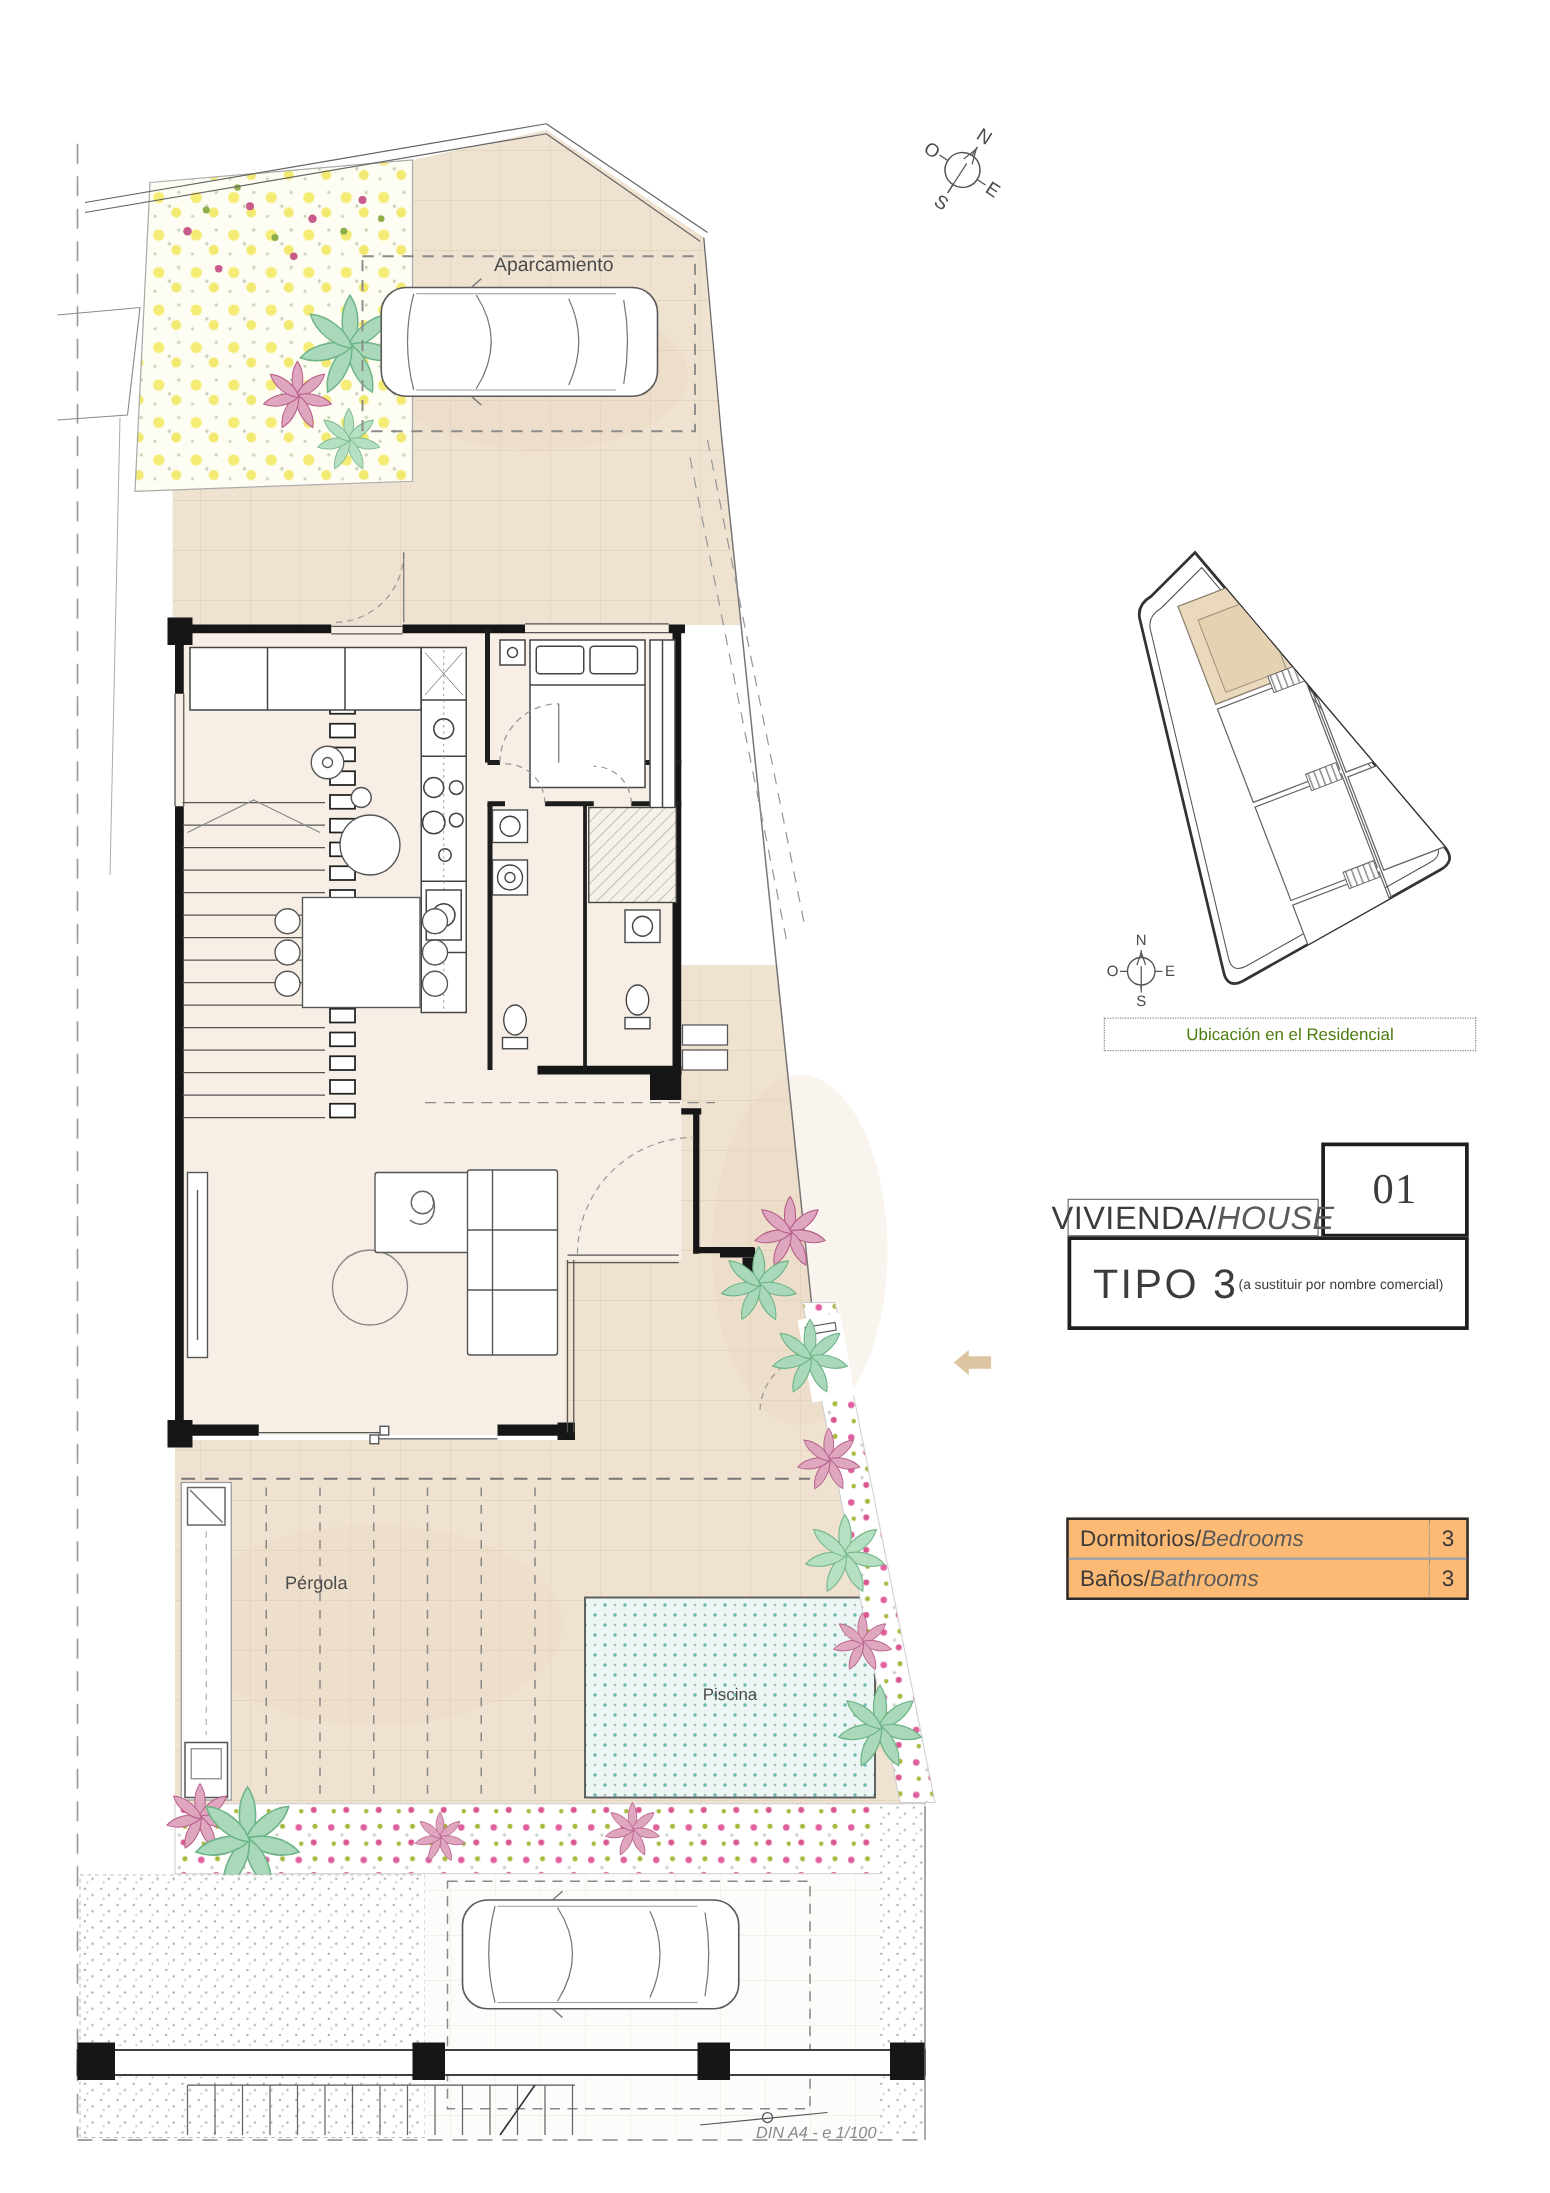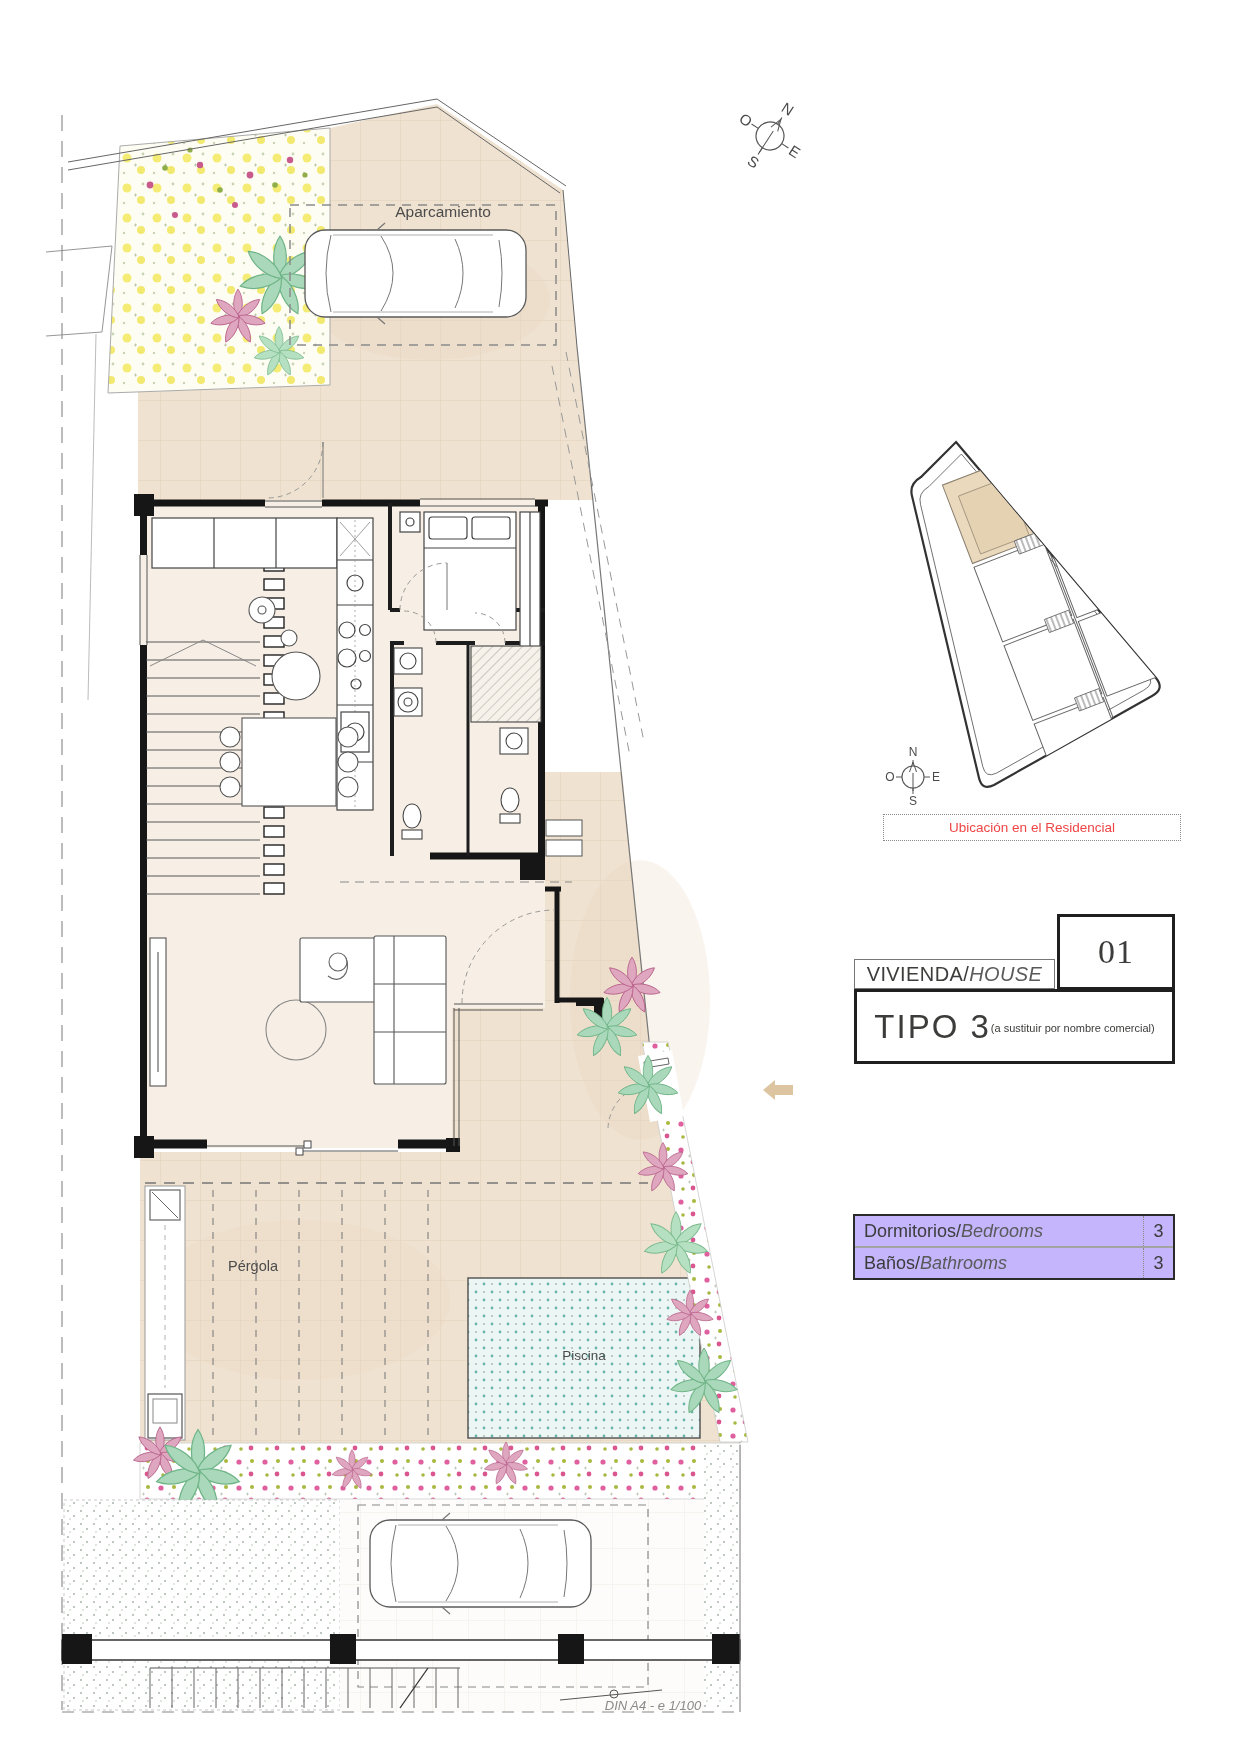--- a/index.html
+++ b/index.html
@@ -3,33 +3,33 @@
 <meta charset="utf-8">
 <style>
   html,body{margin:0;padding:0;background:#fff;}
   #sheet{position:relative;width:1240px;height:1754px;background:#fff;overflow:hidden;
          font-family:"Liberation Sans",sans-serif;color:#3c3c3b;}
   #plan-svg{position:absolute;left:0;top:0;}
   .lbl{font-family:"Liberation Sans",sans-serif;fill:#4c4c4c;}
   .compass-letter{font-family:"Liberation Sans",sans-serif;fill:#4a4a4a;}
   .abs{position:absolute;box-sizing:border-box;}
   .caption-box{border:1px dotted #8a8a8a;display:flex;align-items:center;justify-content:center;
-               font-size:13.5px;color:#ef4444;}
+               font-size:13.5px;color:#4d7c0f;}
   .box-01{border:3px solid #1f1f1f;display:flex;align-items:center;justify-content:center;
           font-size:34px;letter-spacing:1px;color:#3c3c3b;background:#fff;}
   .box-viv{border:1px solid #777;display:flex;align-items:center;justify-content:center;
-           font-size:20px;letter-spacing:.4px;color:#3c3c3b;background:#fff;white-space:nowrap;}
+           font-size:26px;letter-spacing:.4px;color:#3c3c3b;background:#fff;white-space:nowrap;}
   .box-tipo{border:3px solid #1f1f1f;display:flex;flex-direction:row;align-items:center;
             justify-content:center;background:#fff;}
   .box-tipo .t1{font-size:33px;letter-spacing:2px;color:#3c3c3b;line-height:1;}
   .box-tipo .t2{font-size:11px;color:#3c3c3b;margin-top:2px;}
   .dot-box{border:1px dotted #8a8a8a;font-size:18px;color:#3c3c3b;background:#fff;}
   .dot-box .ln{padding-left:9px;line-height:1.45;}
   .it{font-style:italic;color:#5a5a5a;}
-  .spec-table{border:2px solid #2b2b2b;background:#c4b5fd;}
+  .spec-table{border:2px solid #2b2b2b;background:#fdba74;}
   .spec-row{display:flex;height:30px;align-items:center;font-size:18px;}
   .spec-row + .spec-row{border-top:2px solid #a3a3a3;justify-content:space-between;}
   .spec-label{flex:1;padding-left:9px;white-space:nowrap;}
   .spec-val{width:29px;align-self:stretch;border-left:1px dotted #8a8a8a;display:flex;
             align-items:center;justify-content:center;}
   .din-note{font-style:italic;font-size:13px;color:#8a8a8a;text-align:center;}
 </style>
 </head>
 <body>
 

